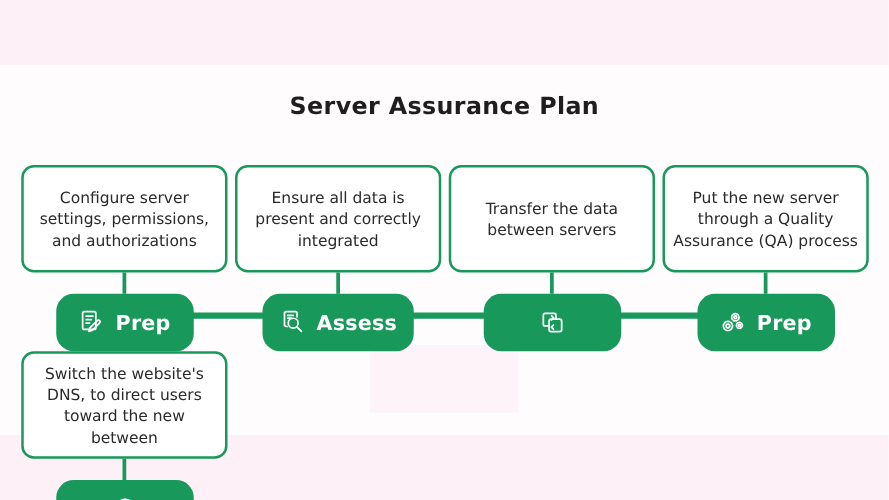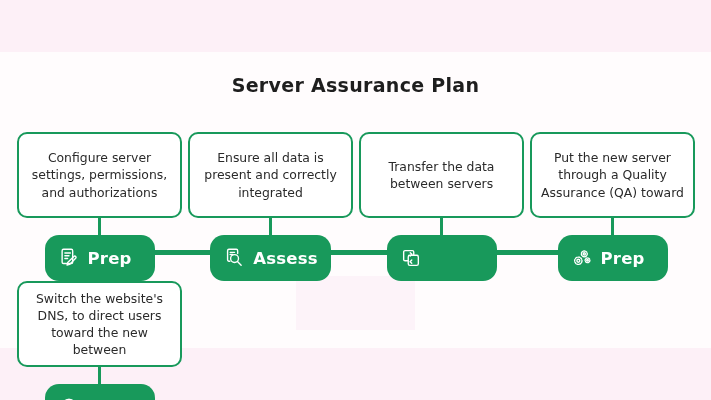--- a/index.html
+++ b/index.html
@@ -78,21 +78,21 @@
     background: #18995b;
   }
   .pill {
     height: 46px;
     min-width: 110px;
     padding: 0 13px;
     background: #18995b;
     border-radius: 14px;
     display: flex;
     align-items: center;
-    justify-content: flex-start;
+    justify-content: center;
     gap: 8px;
     z-index: 3;
   }
   .pill-label {
     color: #ffffff;
     font-weight: bold;
     font-size: 16.5px;
     letter-spacing: 0.2px;
     white-space: nowrap;
   }
@@ -181,21 +181,21 @@
             <path d="M15 8.5V5.5A1.5 1.5 0 0 0 13.5 4H5.5A1.5 1.5 0 0 0 4 5.5v8A1.5 1.5 0 0 0 5.5 15h3"></path>
             <rect x="9" y="9" width="11" height="11" rx="1.8"></rect>
             <path d="M11.2 6.2l1.8 1.8-1.8 1.8 M12.8 17.8L11 16l1.8-1.8"></path>
           </svg>
         </span>
       </div>
     </div>
 
     <div class="stage">
       <div class="box">
-        <span>Put the new server through a Quality Assurance (QA) toward</span>
+        <span>Put the new server through a Quality Assurance (QA) process</span>
       </div>
       <div class="vline"></div>
       <div class="pill">
         <span class="icon">
           <svg viewBox="0 0 24 24">
             <circle cx="8" cy="15" r="4" stroke-dasharray="1.7 1.3"></circle>
             <circle cx="8" cy="15" r="1.6"></circle>
             <circle cx="14.5" cy="7.5" r="3.2" stroke-dasharray="1.5 1.2"></circle>
             <circle cx="14.5" cy="7.5" r="1.2"></circle>
             <circle cx="18" cy="14.5" r="2.6" stroke-dasharray="1.3 1.1"></circle>

